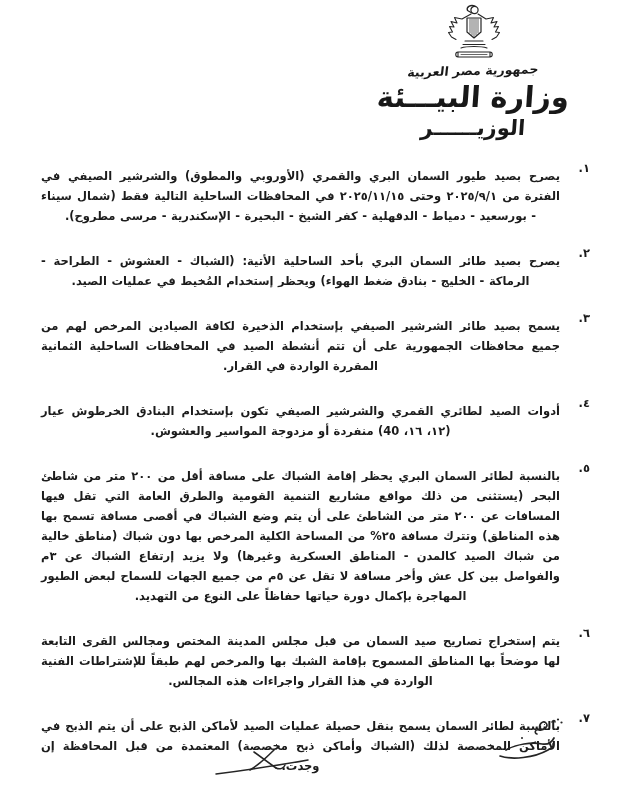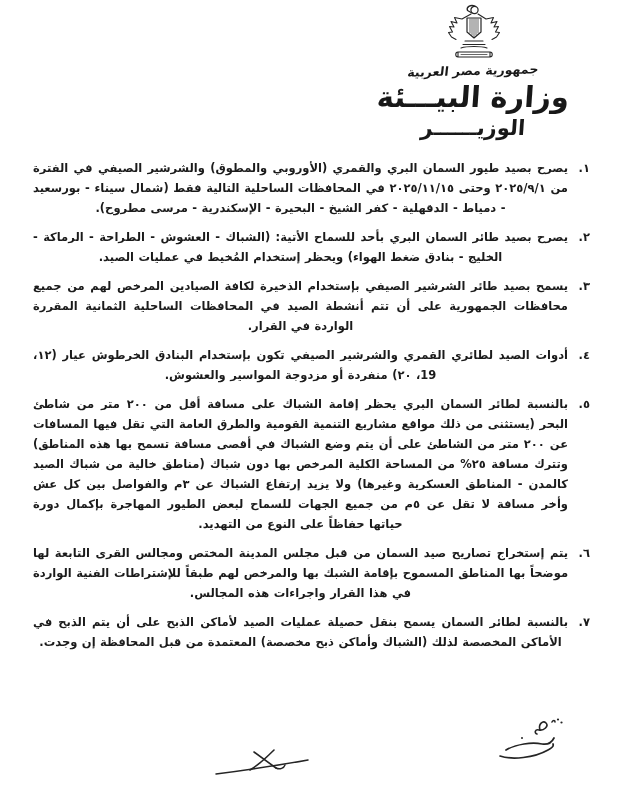--- a/index.html
+++ b/index.html
@@ -53,21 +53,21 @@
   li.clause{
     display:flex;
     margin-bottom:9px;
   }
   .clause-num{
     flex:0 0 22px;
     font-size:11.5px;font-weight:700;line-height:20px;
     text-align:right;
   }
   .clause-text{
-    flex:1;margin:0;
+    flex:1;margin:8px;
     font-size:11.5px;font-weight:700;
     line-height:20px;
     text-align:justify;
     text-align-last:center;
     word-spacing:0.5px;
   }
   
   .sig-right{position:absolute;top:716px;right:50px;line-height:0;}
   .sig-left{position:absolute;top:744px;left:212px;line-height:0;}
   svg .ink{stroke:#252525;fill:none;stroke-linecap:round;stroke-linejoin:round;}
@@ -104,29 +104,29 @@
 
   <main class="doc-body">
 
     <ol class="clauses">
       <li class="clause">
         <span class="clause-num">١.</span>
         <p class="clause-text">يصرح بصيد طيور السمان البري والقمري (الأوروبي والمطوق) والشرشير الصيفي في الفترة من ٢٠٢٥/٩/١ وحتى ٢٠٢٥/١١/١٥ في المحافظات الساحلية التالية فقط (شمال سيناء - بورسعيد - دمياط - الدقهلية - كفر الشيخ - البحيرة - الإسكندرية - مرسى مطروح).</p>
       </li>
       <li class="clause">
         <span class="clause-num">٢.</span>
-        <p class="clause-text">يصرح بصيد طائر السمان البري بأحد للسماح الأتية: (الشباك - العشوش - الطراحة - الرماكة - الخليج - بنادق ضغط الهواء) ويحظر إستخدام المُخيط في عمليات الصيد.</p>
+        <p class="clause-text">يصرح بصيد طائر السمان البري بأحد الساحلية الأتية: (الشباك - العشوش - الطراحة - الرماكة - الخليج - بنادق ضغط الهواء) ويحظر إستخدام المُخيط في عمليات الصيد.</p>
       </li>
       <li class="clause">
         <span class="clause-num">٣.</span>
         <p class="clause-text">يسمح بصيد طائر الشرشير الصيفي بإستخدام الذخيرة لكافة الصيادين المرخص لهم من جميع محافظات الجمهورية على أن تتم أنشطة الصيد في المحافظات الساحلية الثمانية المقررة الواردة في القرار.</p>
       </li>
       <li class="clause">
         <span class="clause-num">٤.</span>
-        <p class="clause-text">أدوات الصيد لطائري القمري والشرشير الصيفي تكون بإستخدام البنادق الخرطوش عيار (١٢، 19، ٢٠) منفردة أو مزدوجة المواسير والعشوش.</p>
+        <p class="clause-text">أدوات الصيد لطائري القمري والشرشير الصيفي تكون بإستخدام البنادق الخرطوش عيار (١٢، ١٦، 40) منفردة أو مزدوجة المواسير والعشوش.</p>
       </li>
       <li class="clause">
         <span class="clause-num">٥.</span>
         <p class="clause-text">بالنسبة لطائر السمان البري يحظر إقامة الشباك على مسافة أقل من ٢٠٠ متر من شاطئ البحر (يستثنى من ذلك مواقع مشاريع التنمية القومية والطرق العامة التي تقل فيها المسافات عن ٢٠٠ متر من الشاطئ على أن يتم وضع الشباك في أقصى مسافة تسمح بها هذه المناطق) وتترك مسافة ٢٥% من المساحة الكلية المرخص بها دون شباك (مناطق خالية من شباك الصيد كالمدن - المناطق العسكرية وغيرها) ولا يزيد إرتفاع الشباك عن ٣م والفواصل بين كل عش وأخر مسافة لا تقل عن ٥م من جميع الجهات للسماح لبعض الطيور المهاجرة بإكمال دورة حياتها حفاظاً على النوع من التهديد.</p>
       </li>
       <li class="clause">
         <span class="clause-num">٦.</span>
         <p class="clause-text">يتم إستخراج تصاريح صيد السمان من قبل مجلس المدينة المختص ومجالس القرى التابعة لها موضحاً بها المناطق المسموح بإقامة الشبك بها والمرخص لهم طبقاً للإشتراطات الفنية الواردة في هذا القرار واجراءات هذه المجالس.</p>
       </li>
       <li class="clause">

